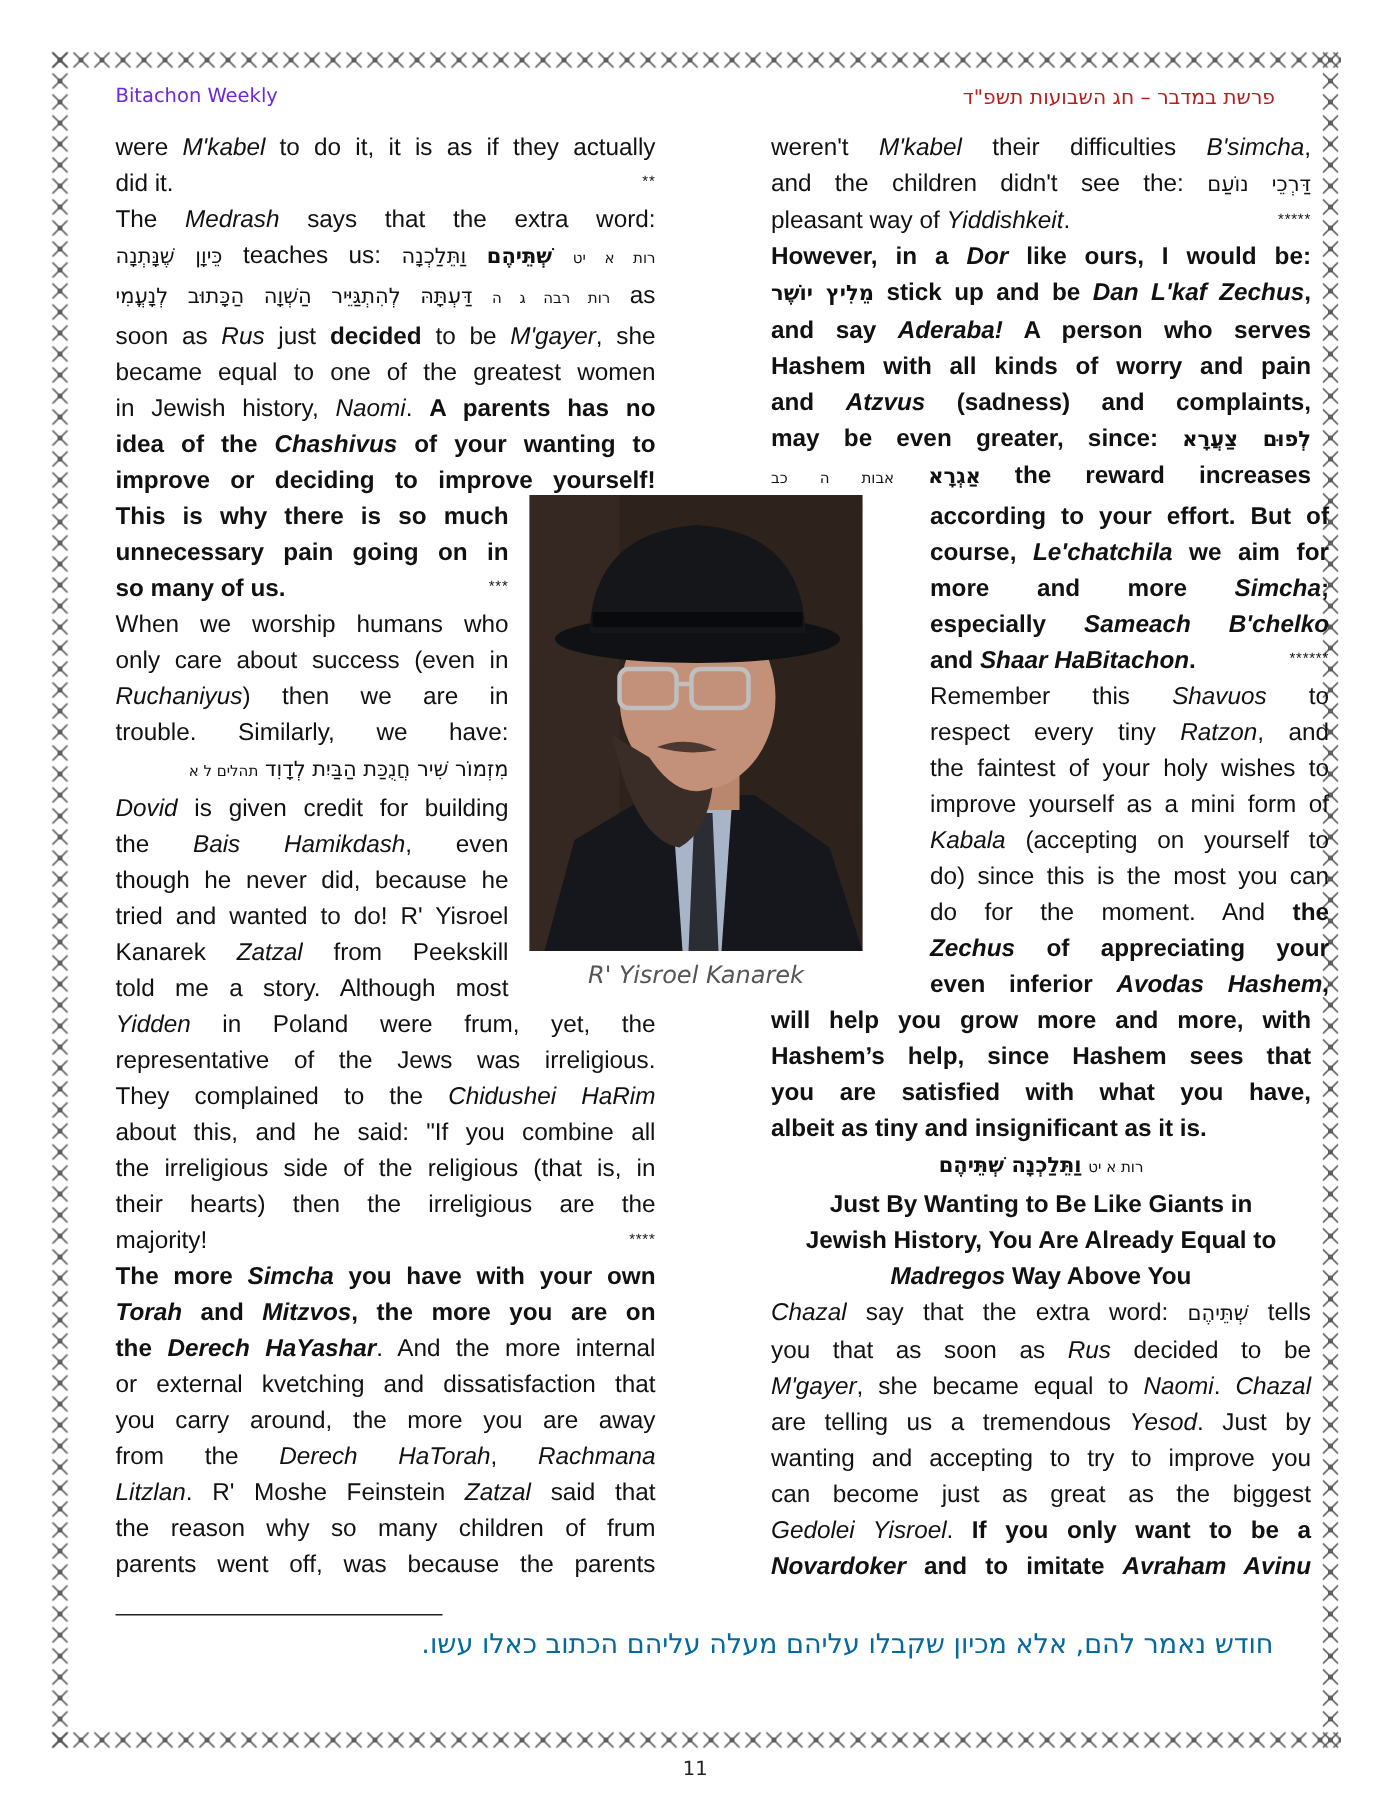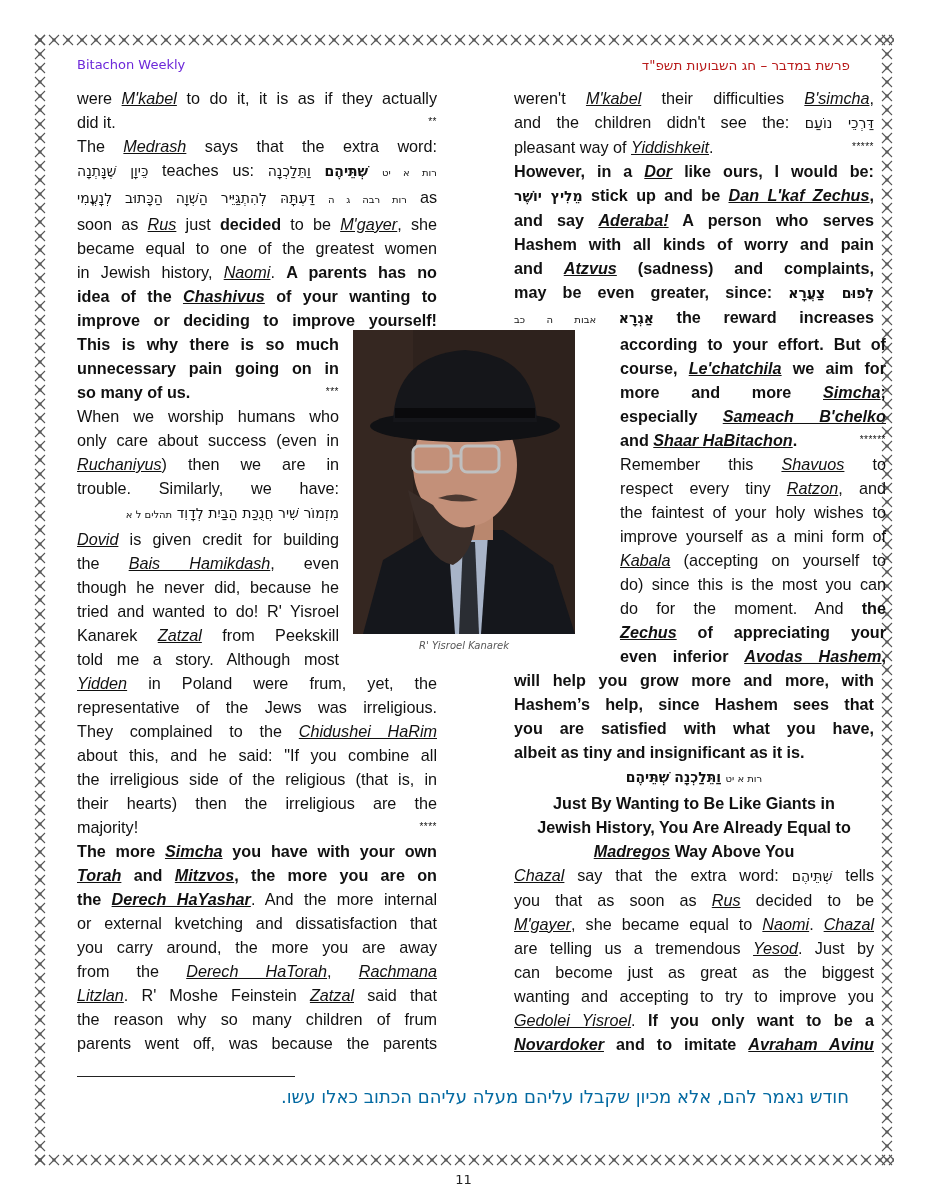--- a/index.html
+++ b/index.html
@@ -28,38 +28,38 @@
 
   .col {
     position: absolute; font-size: 16.2px; line-height: 24px; text-align: justify;
   }
   .col-left  { left: 77px;  top: 86px; width: 360px; }
   .col-right { left: 514px; top: 86px; width: 360px; }
   .line { display: block; text-align: justify; text-align-last: justify; white-space: nowrap; }
   .line.last { text-align-last: left; }
   .line.center { text-align: center; text-align-last: center; }
   .b { font-weight: bold; }
-  .i { font-style: italic; text-decoration: underline; }
+  .i { font-style: italic; }
   .heb { font-family: "DejaVu Sans", sans-serif; font-size: 14px; direction: rtl; unicode-bidi: isolate; }
   .heb-small { font-family: "DejaVu Sans", sans-serif; font-size: 10px; direction: rtl; unicode-bidi: isolate; }
   .stars { float: right; font-size: 10px; letter-spacing: 0.5px; }
 
   
   .narrow-left { width: 262px; }
   .narrow-right { margin-left: 106px; width: 266px; }
 
   .photo {
     position: absolute; left: 353px; top: 330px; width: 222px; height: 304px;
     background: linear-gradient(180deg, #3a2a22 0%, #2b1f1a 40%, #1e1714 100%);
     overflow: hidden;
   }
   .photo svg { width: 100%; height: 100%; display: block; }
   .caption {
     position: absolute; left: 353px; top: 640px; width: 222px; text-align: center;
-    font-family: "DejaVu Sans", sans-serif; font-style: italic; font-size: 10px; color: #555;
+    font-family: "DejaVu Sans", sans-serif; font-style: italic; font-size: 16px; color: #555;
   }
 
   .footnote-rule {
     position: absolute; left: 77px; top: 1076px; width: 218px; height: 1px; background: #222;
   }
   .footnote {
     position: absolute; right: 78px; top: 1086px; direction: rtl;
     font-family: "DejaVu Sans", sans-serif; font-size: 18px; color: #0369a1;
   }
   .page-number {
@@ -175,22 +175,22 @@
   <span class="line b">you are satisfied with what you have,</span>
   <span class="line last b">albeit as tiny and insignificant as it is.</span>
   <span class="line center"><span class="heb b">וַתֵּלַכְנָה שְׁתֵּיהֶם</span> <span class="heb-small">רות א יט</span></span>
   <span class="line center b">Just By Wanting to Be Like Giants in</span>
   <span class="line center b">Jewish History, You Are Already Equal to</span>
   <span class="line center b"><span class="i">Madregos</span><span> Way Above You</span></span>
   <span class="line"><span class="i">Chazal</span><span> say that the extra word: </span><span class="heb">שְׁתֵּיהֶם</span><span> tells</span></span>
   <span class="line"><span>you that as soon as </span><span class="i">Rus</span><span> decided to be</span></span>
   <span class="line"><span class="i">M'gayer</span><span>, she became equal to </span><span class="i">Naomi</span><span>. </span><span class="i">Chazal</span></span>
   <span class="line"><span>are telling us a tremendous </span><span class="i">Yesod</span><span>. Just by</span></span>
+  <span class="line">wanting and accepting to try to improve you</span>
   <span class="line">can become just as great as the biggest</span>
-  <span class="line">wanting and accepting to try to improve you</span>
   <span class="line"><span class="i">Gedolei Yisroel</span><span>. </span><span class="b">If you only want to be a</span></span>
   <span class="line b"><span class="i">Novardoker</span><span> and to imitate </span><span class="i">Avraham Avinu</span></span>
 </div>
 
 <div class="photo">
   <svg viewBox="0 0 222 304" preserveAspectRatio="none">
     <rect width="222" height="304" fill="#2e221d"></rect>
     <rect x="0" y="0" width="60" height="304" fill="#3b2c25" opacity="0.6"></rect>
 
     <path d="M10 304 L30 230 L80 200 L150 200 L200 235 L222 304 Z" fill="#15171c"></path>

